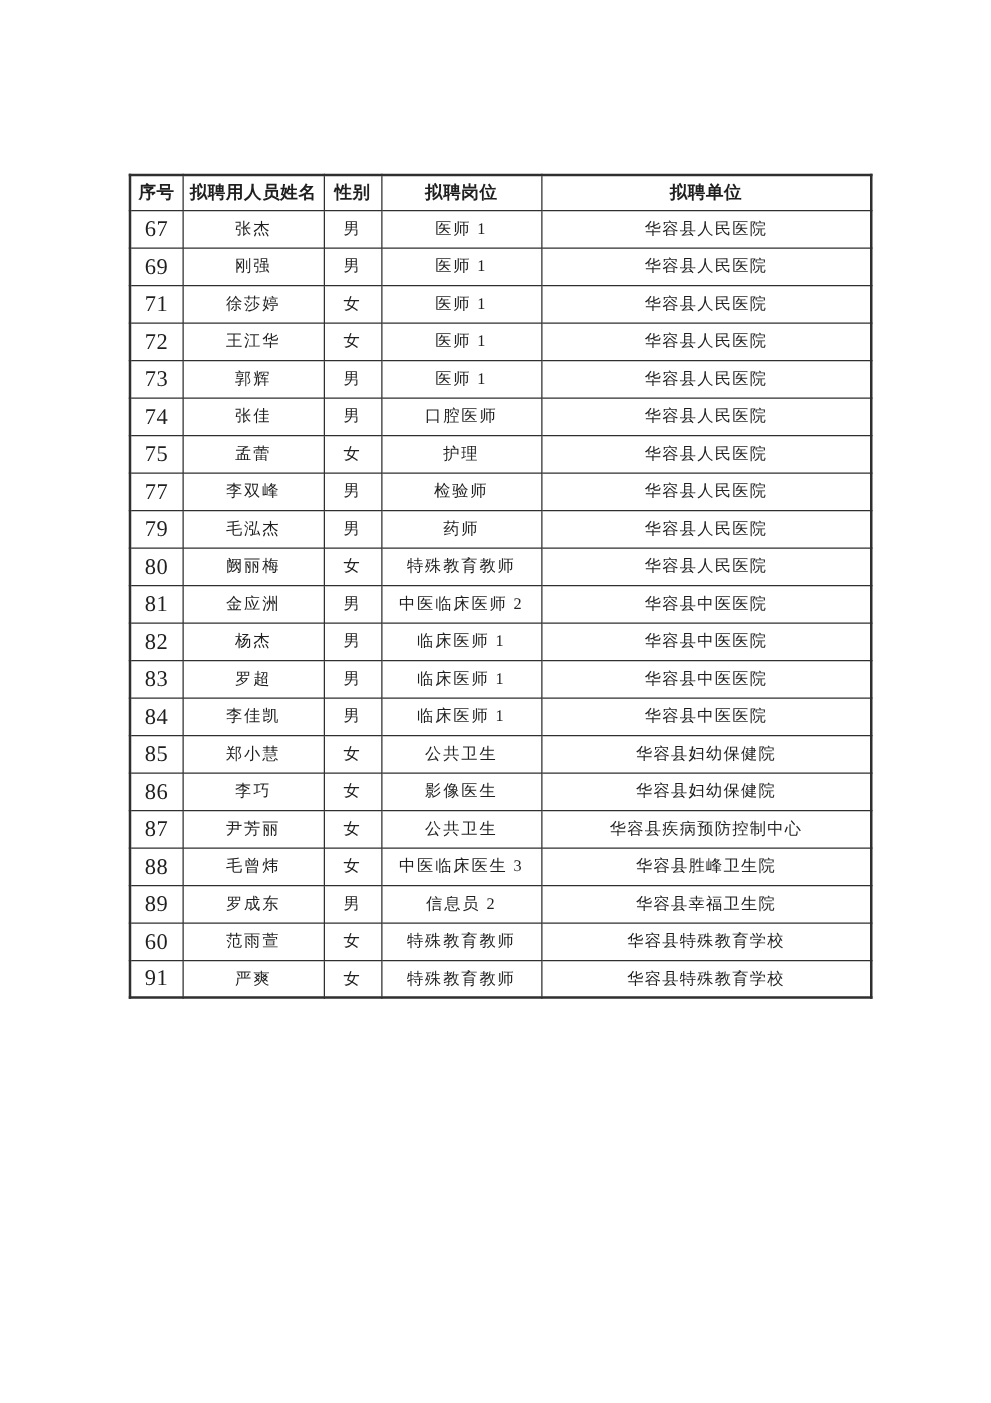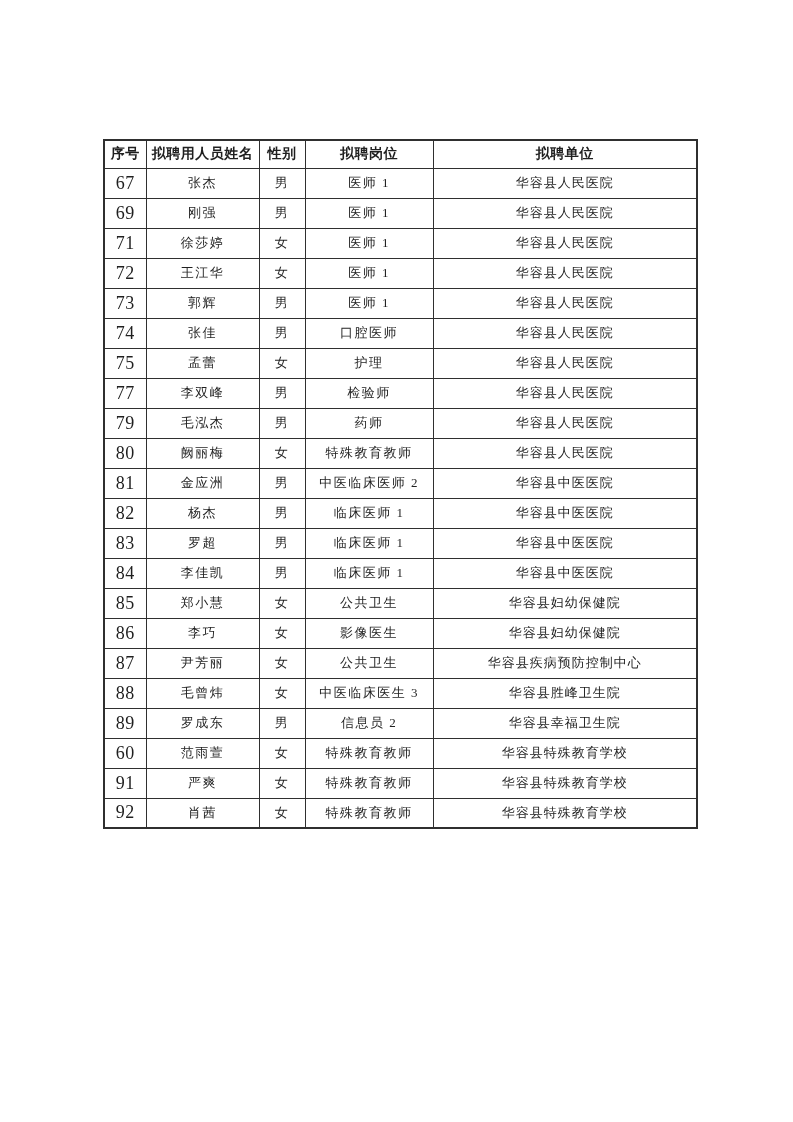--- a/index.html
+++ b/index.html
@@ -224,22 +224,15 @@
           <td class="c-position">特殊教育教师</td>
           <td class="c-unit">华容县特殊教育学校</td>
         </tr>
         <tr>
           <td class="c-no">91</td>
           <td class="c-name">严爽</td>
           <td class="c-gender">女</td>
           <td class="c-position">特殊教育教师</td>
           <td class="c-unit">华容县特殊教育学校</td>
         </tr>
-        <tr>
-          <td class="c-no">92</td>
-          <td class="c-name">肖茜</td>
-          <td class="c-gender">女</td>
-          <td class="c-position">特殊教育教师</td>
-          <td class="c-unit">华容县特殊教育学校</td>
-        </tr>
       </tbody>
   </table>
 </div>
 
 </body></html>

